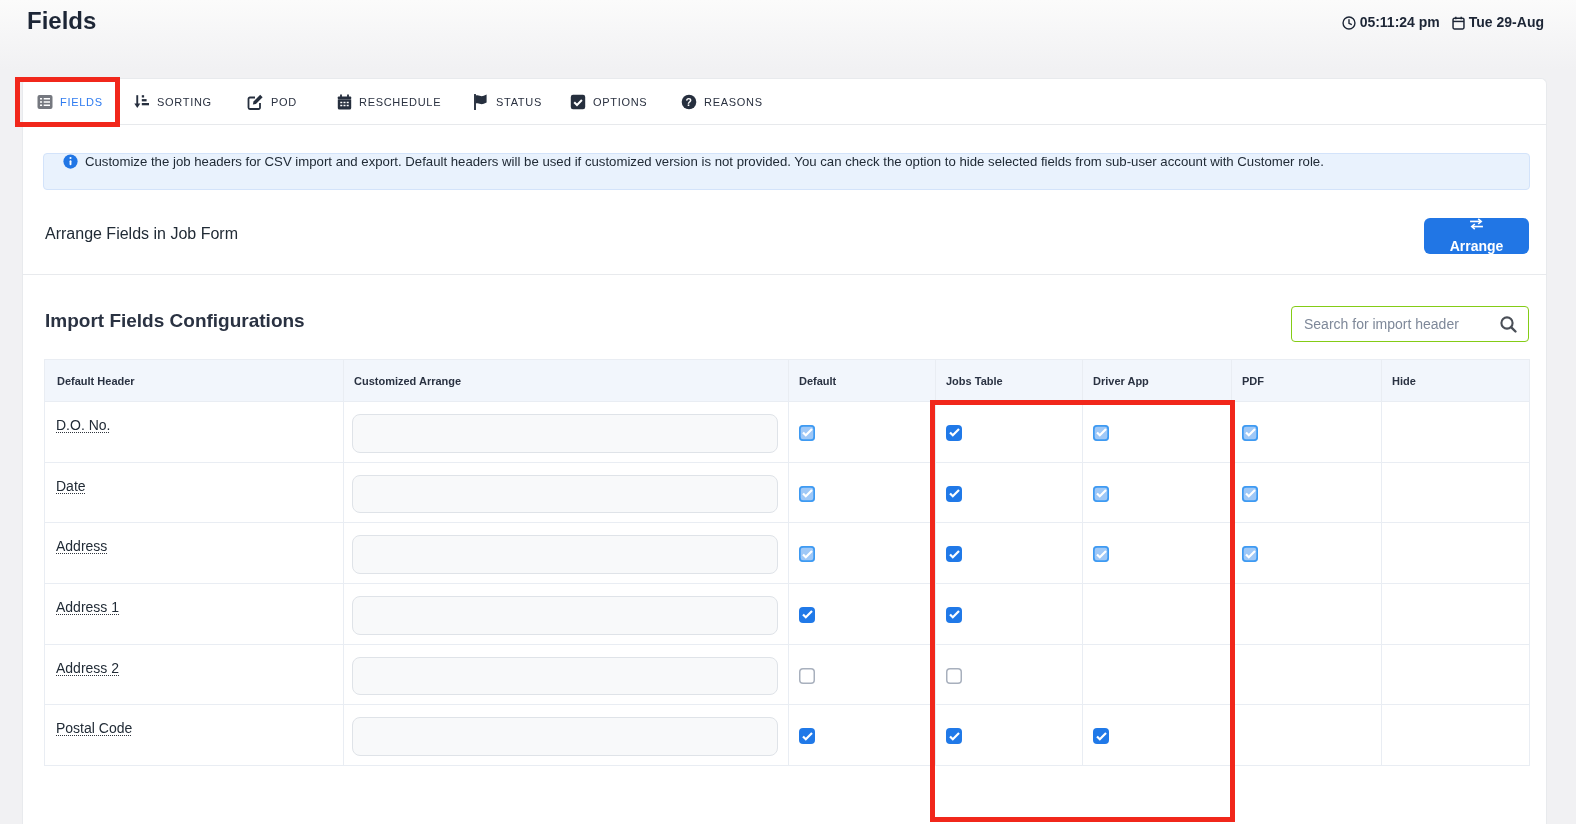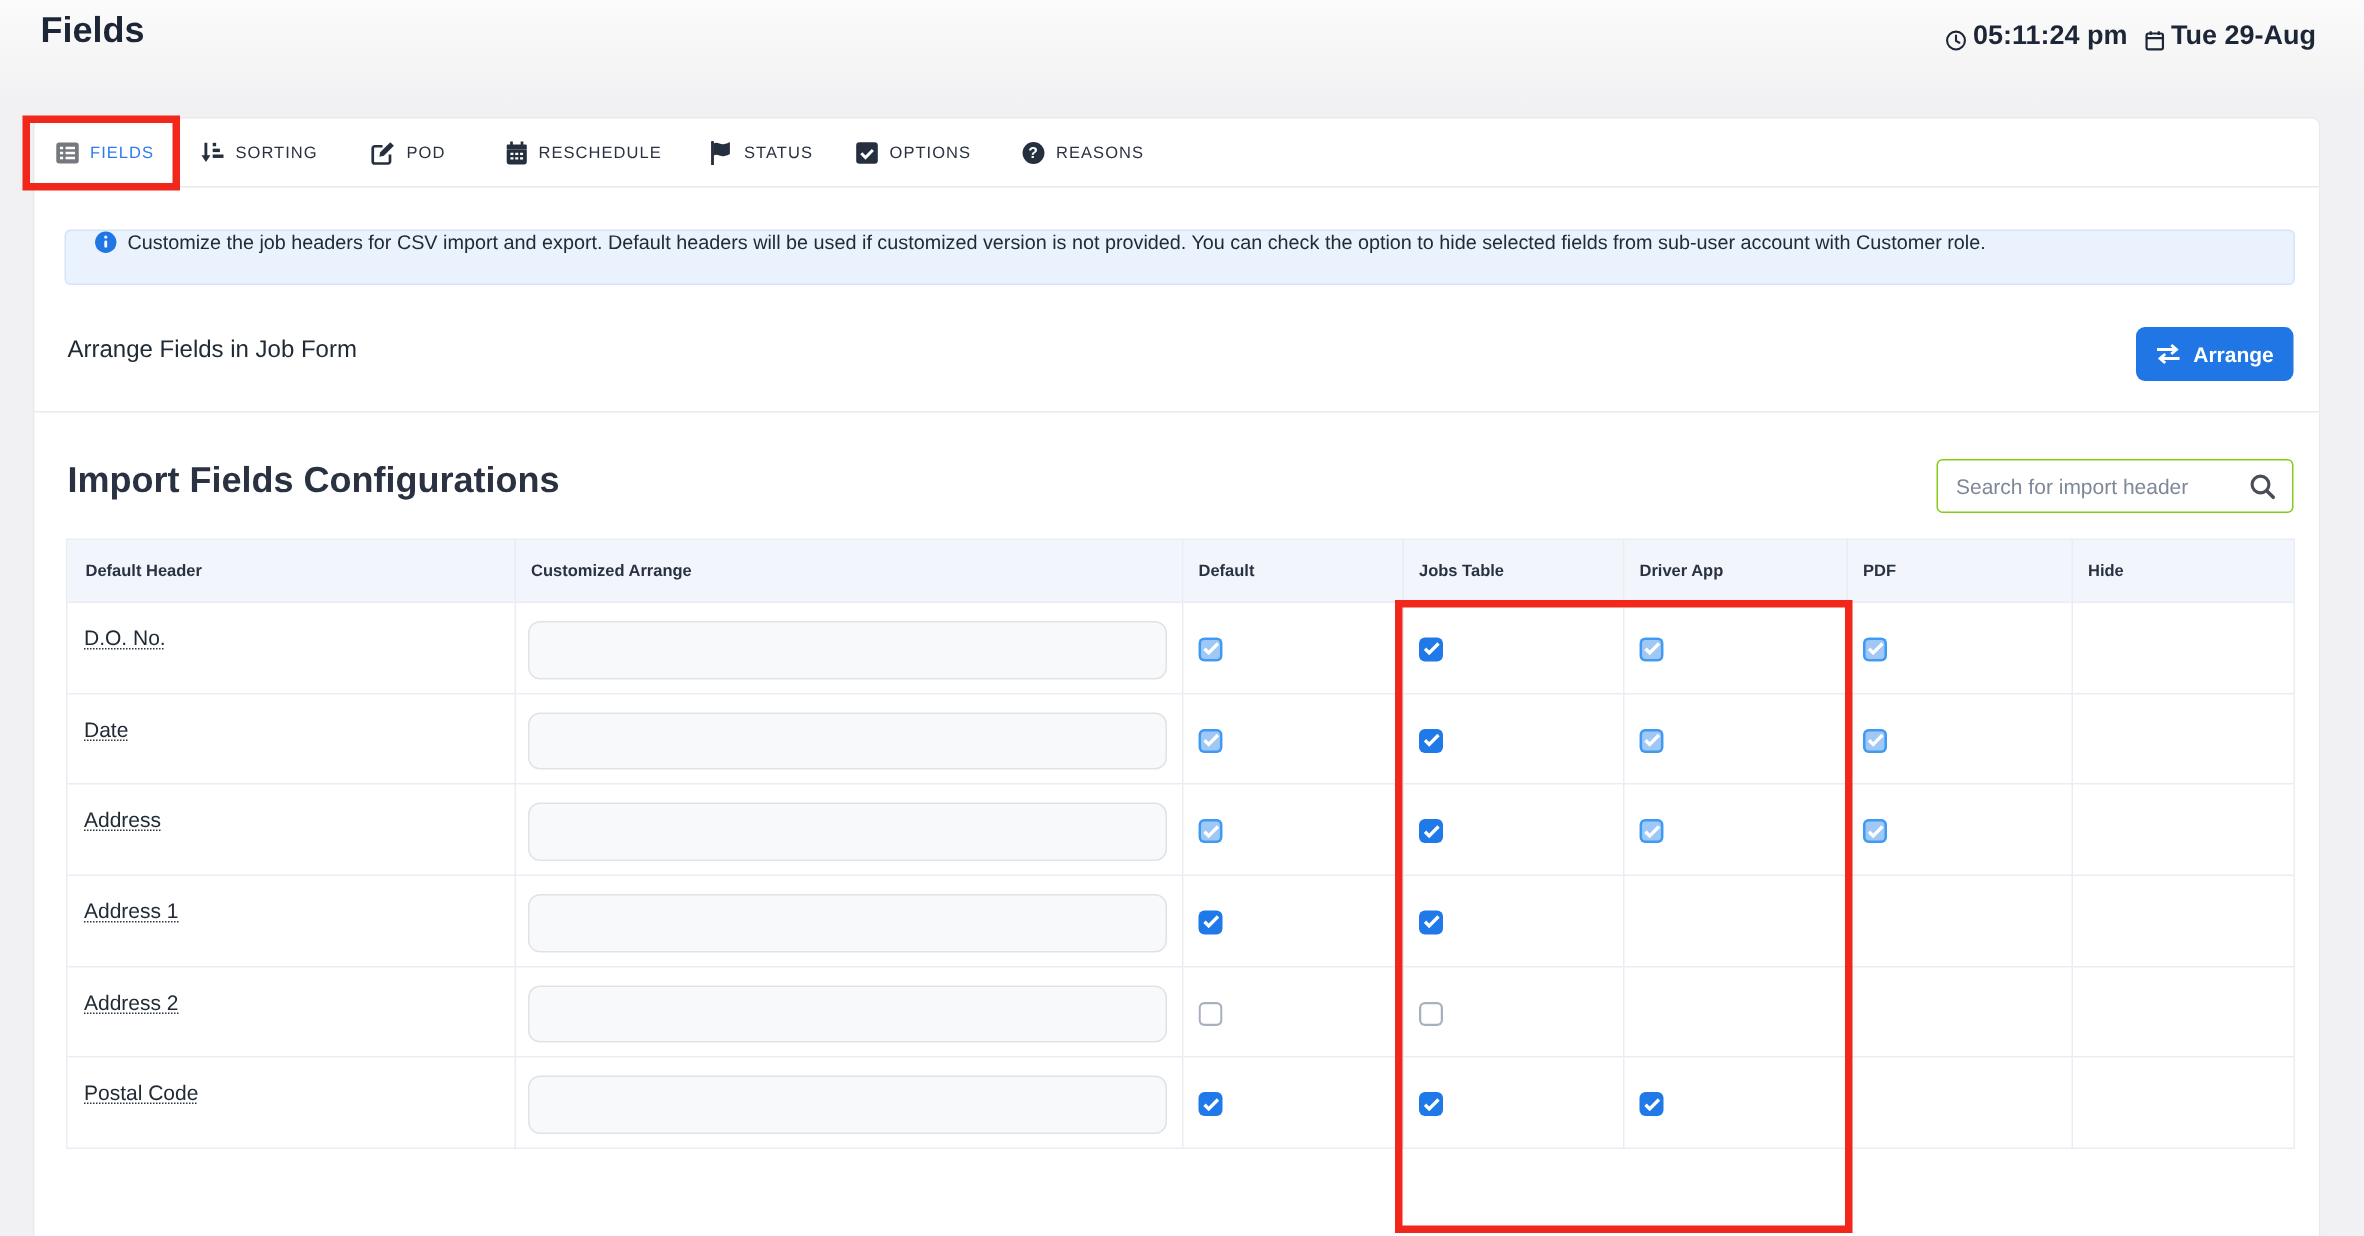--- a/index.html
+++ b/index.html
@@ -4,40 +4,40 @@
 <style>
 * { margin:0; padding:0; box-sizing:border-box; }
 html,body { width:1576px; height:824px; overflow:hidden; }
 body {
   font-family:"Liberation Sans", sans-serif;
   background:linear-gradient(180deg,#fbfbfb 0px,#f1f1f3 70px,#f1f1f3 100%);
   position:relative;
   color:#252d3c;
 }
 .title { position:absolute; left:27px; top:7px; font-size:24px; line-height:27px; font-weight:700; color:#1d2636; }
-.topinfo { position:absolute; top:13px; right:32px; font-size:18px; font-weight:700; color:#1d2636; display:flex; align-items:flex-end; }
+.topinfo { position:absolute; top:13px; right:32px; font-size:14px; font-weight:700; color:#1d2636; display:flex; align-items:center; }
 .topinfo svg { display:block; margin-top:3px; }
 .card { position:absolute; left:22px; top:78px; width:1525px; height:746px; background:#fff; border:1px solid #e8eaed; border-bottom:none; border-radius:6px 6px 0 0; }
 
 
 .tabs { position:absolute; left:0; top:0; width:100%; height:46px; border-bottom:1px solid #e7e9ec; }
 .tab { position:absolute; top:0; height:46px; display:flex; align-items:center; gap:7px; font-size:11px; letter-spacing:0.7px; color:#2a3140; }
 .tab svg { display:block; }
 .tab.active { color:#2e7bf0; }
 
 
 .alert { position:absolute; left:20px; top:74px; width:1487px; height:37px; background:#e9f2fd; border:1px solid #d3e3fa; border-radius:4px; display:flex; align-items:flex-start; padding-left:19px; font-size:13.2px; color:#212b36; }
 .alert svg { margin-right:7px; flex:none; }
 
 
 .arrange-label { position:absolute; left:22px; top:146px; font-size:16px; color:#212b36; }
-.btn-arrange { position:absolute; left:1401px; top:139px; width:105px; height:36px; background:#2176e5; border-radius:6px; color:#fff; font-size:14px; font-weight:700; display:flex; align-items:center; justify-content:center; gap:8px; }
+.btn-arrange { position:absolute; left:1401px; top:139px; width:105px; height:36px; background:#2176e5; border-radius:6px; color:#fff; font-size:14px; font-weight:700; display:flex; align-items:center; justify-content:center; gap:8px;flex-direction:column; }
 .divider { position:absolute; left:0; top:195px; width:100%; height:1px; background:#e8eaed; }
 
-.h2 { position:absolute; left:22px; top:231px; font-size:24px; line-height:22px; font-weight:700; color:#2a3242; }
+.h2 { position:absolute; left:22px; top:231px; font-size:19px; line-height:22px; font-weight:700; color:#2a3242; }
 .search { position:absolute; left:1268px; top:227px; width:238px; height:36px; border:1px solid #84cc16; border-radius:4px; background:#fff; display:flex; align-items:center; padding:0 10px 0 12px; }
 .search span { flex:1; font-size:14px; color:#7e8899; }
 
 
 table { position:absolute; left:21px; top:280px; width:1485px; border-collapse:collapse; table-layout:fixed; }
 th,td { border:1px solid #e9edf3; vertical-align:top; }
 th { background:#f2f6fc; height:42px; text-align:left; font-size:11px; font-weight:700; color:#2a3242; padding:0 0 0 10px; vertical-align:middle; }
 th:first-child { padding-left:12px; }
 td { height:60.7px; padding:13px 27px 9px 11px; font-size:14px; color:#212b36; }
 td.lbl { padding-top:15px; }

